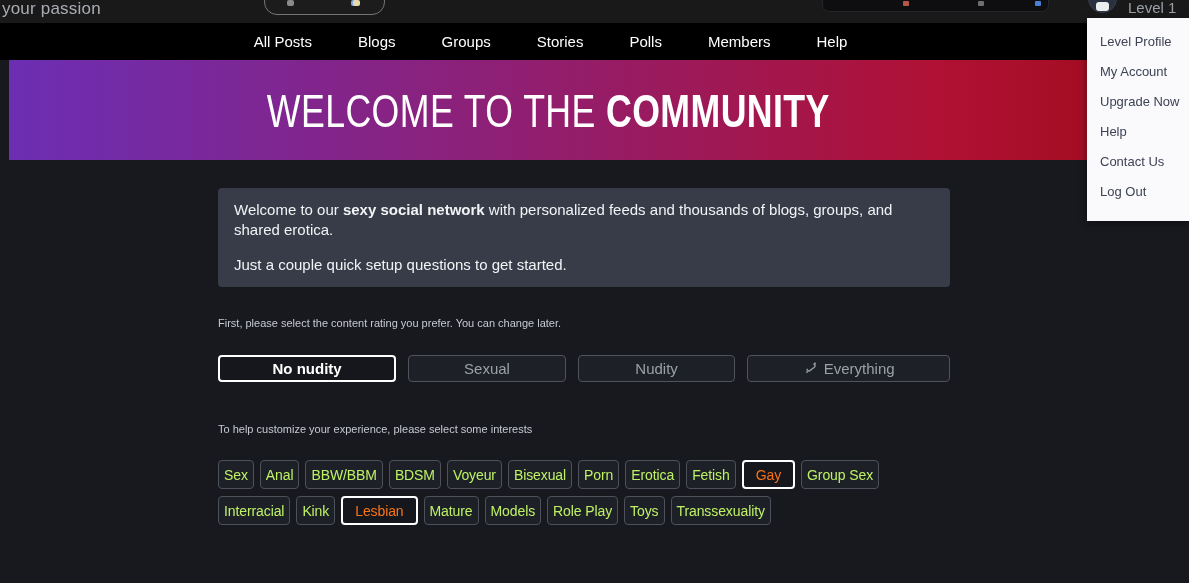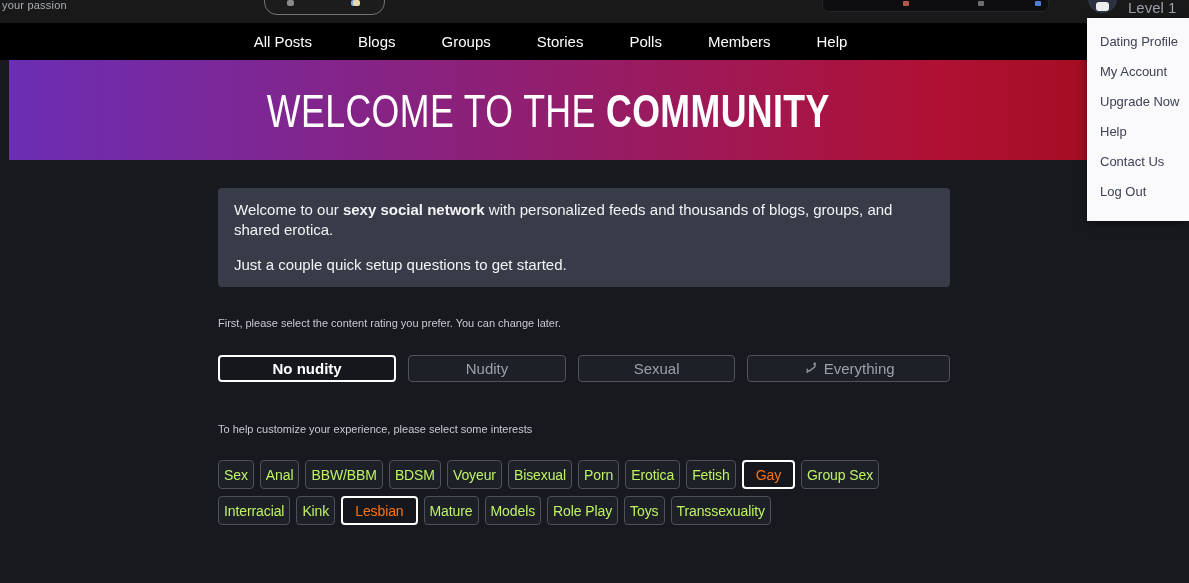--- a/index.html
+++ b/index.html
@@ -3,21 +3,21 @@
 <meta charset="utf-8">
 <style>
   html,body{margin:0;padding:0;}
   body{
     width:1189px;height:583px;overflow:hidden;position:relative;
     background:#17191f;font-family:"Liberation Sans",sans-serif;
     -webkit-font-smoothing:antialiased;
   }
   
   .topbar{position:absolute;top:0;left:0;width:1189px;height:23px;background:#191919;z-index:3;}
-  .tagline{position:absolute;top:-1px;left:2px;font-size:11px;color:#a9adb3;letter-spacing:.2px;}
+  .tagline{position:absolute;top:-1px;left:2px;font-size:17px;color:#a9adb3;letter-spacing:.2px;}
   .top-pill{position:absolute;top:-12px;left:264px;width:119px;height:25px;border:1px solid #757575;
     border-radius:13px;background:#1c1c1c;}
   .top-pill .pico{position:absolute;top:11px;width:7px;height:6px;border-radius:2px;}
   .top-pill .p1{left:22px;background:#8a8a8a;}
   .top-pill .p2{left:88px;background:#e8d9a8;box-shadow:-2px 0 0 #7fa7e0;}
   .search-pill{position:absolute;top:-11px;left:822px;width:225px;height:21px;background:#0e0e10;
     border:1px solid #26262a;border-radius:7px;}
   .search-pill .sico{position:absolute;top:11px;width:6px;height:5px;border-radius:1px;}
   .search-pill .si1{left:80px;background:#b4574a;}
   .search-pill .si2{left:155px;background:#6d6d72;}
@@ -95,44 +95,44 @@
       <a class="nav-link">Polls</a>
       <a class="nav-link">Members</a>
       <a class="nav-link">Help</a>
     </nav>
 
   <section class="hero">
     <h1><span>WELCOME TO THE </span><b>COMMUNITY</b></h1>
   </section>
 
   <div class="menu">
-      <div class="menu-item">Dating Profile</div>
+      <div class="menu-item">Level Profile</div>
       <div class="menu-item">My Account</div>
       <div class="menu-item">Upgrade Now</div>
       <div class="menu-item">Help</div>
       <div class="menu-item">Contact Us</div>
       <div class="menu-item">Log Out</div>
     </div>
 
   <main class="content">
     <div class="intro">
       <p><span>Welcome to our </span><b>sexy social network</b><span> with personalized feeds and thousands of blogs, groups, and shared erotica.</span></p>
       <p>Just a couple quick setup questions to get started.</p>
     </div>
 
     <p class="prompt">First, please select the content rating you prefer. You can change later.</p>
     <div class="rating-row">
         <button class="rate-btn selected">
           <span>No nudity</span>
         </button>
         <button class="rate-btn">
-          <span>Nudity</span>
+          <span>Sexual</span>
         </button>
         <button class="rate-btn">
-          <span>Sexual</span>
+          <span>Nudity</span>
         </button>
         <button class="rate-btn">
           <span style="display: inline-flex;">
             <svg width="15" height="15" viewBox="0 0 16 16" aria-hidden="true">
               <path d="M11.6 3.4c1.5.7 1.7 2.4.5 3.3L7.3 10.2c-1.3.9-2.9.1-2.9-1.4" fill="none" stroke="#9298a1" stroke-width="1.5" stroke-linecap="round"></path>
               <circle cx="4.3" cy="11.7" r="1" fill="#9298a1"></circle>
               <circle cx="12.7" cy="2.7" r="1.2" fill="#9298a1"></circle>
             </svg>
           </span>
           <span>Everything</span>

